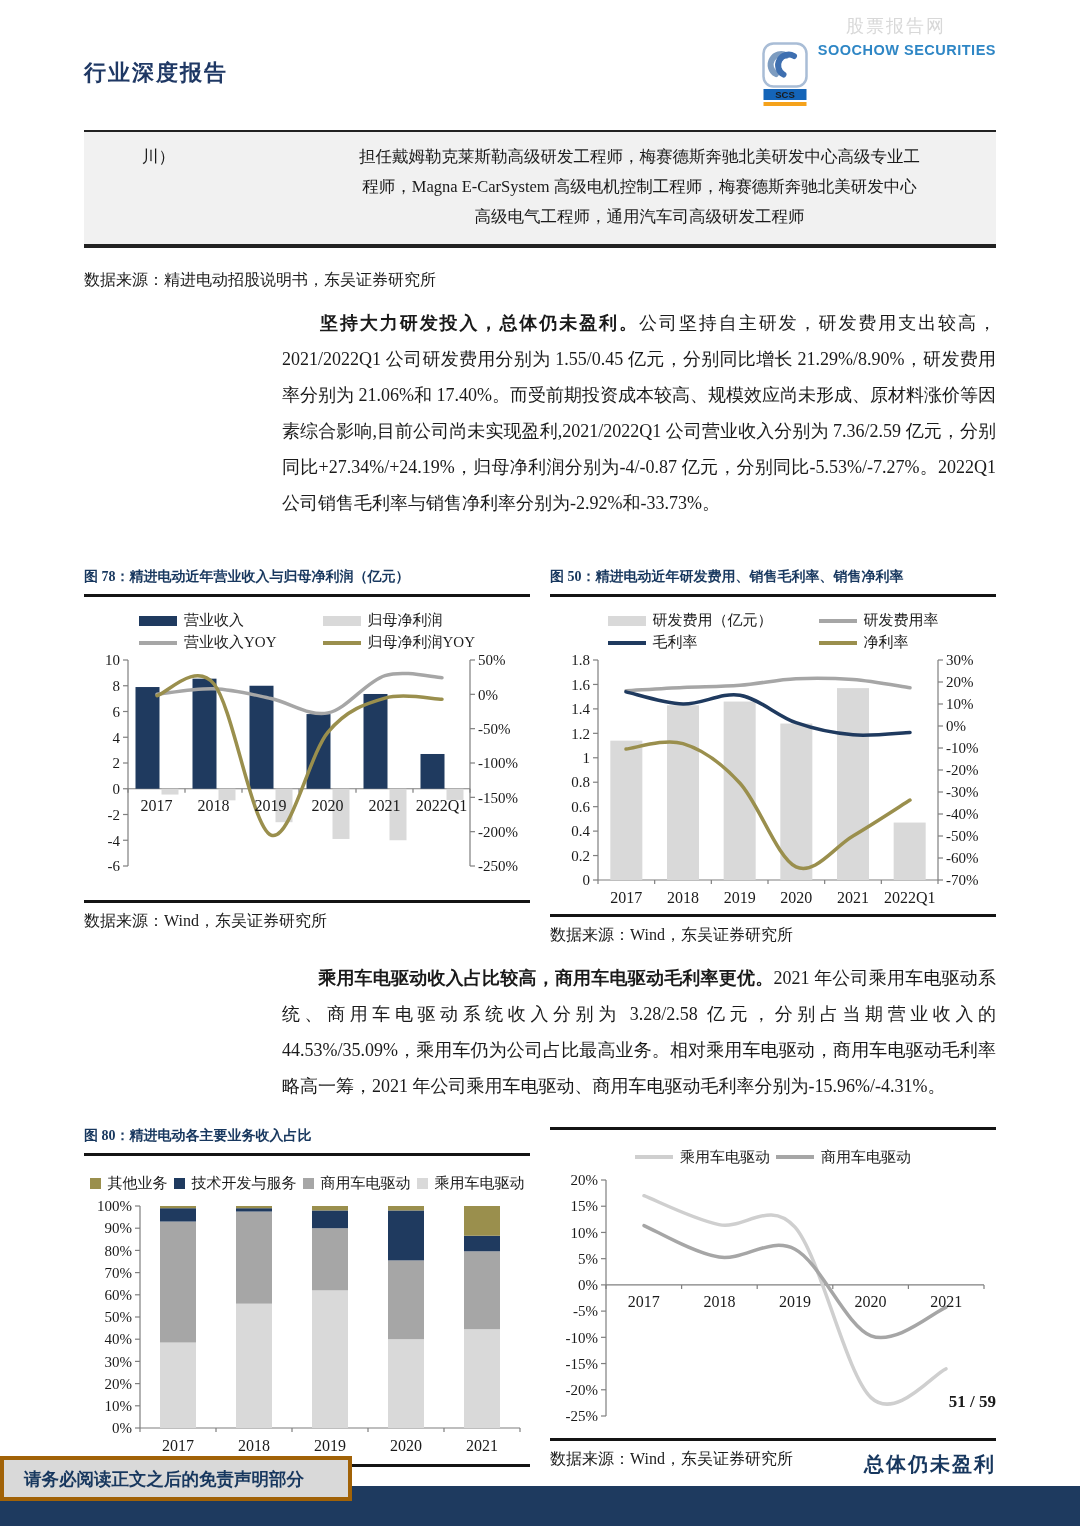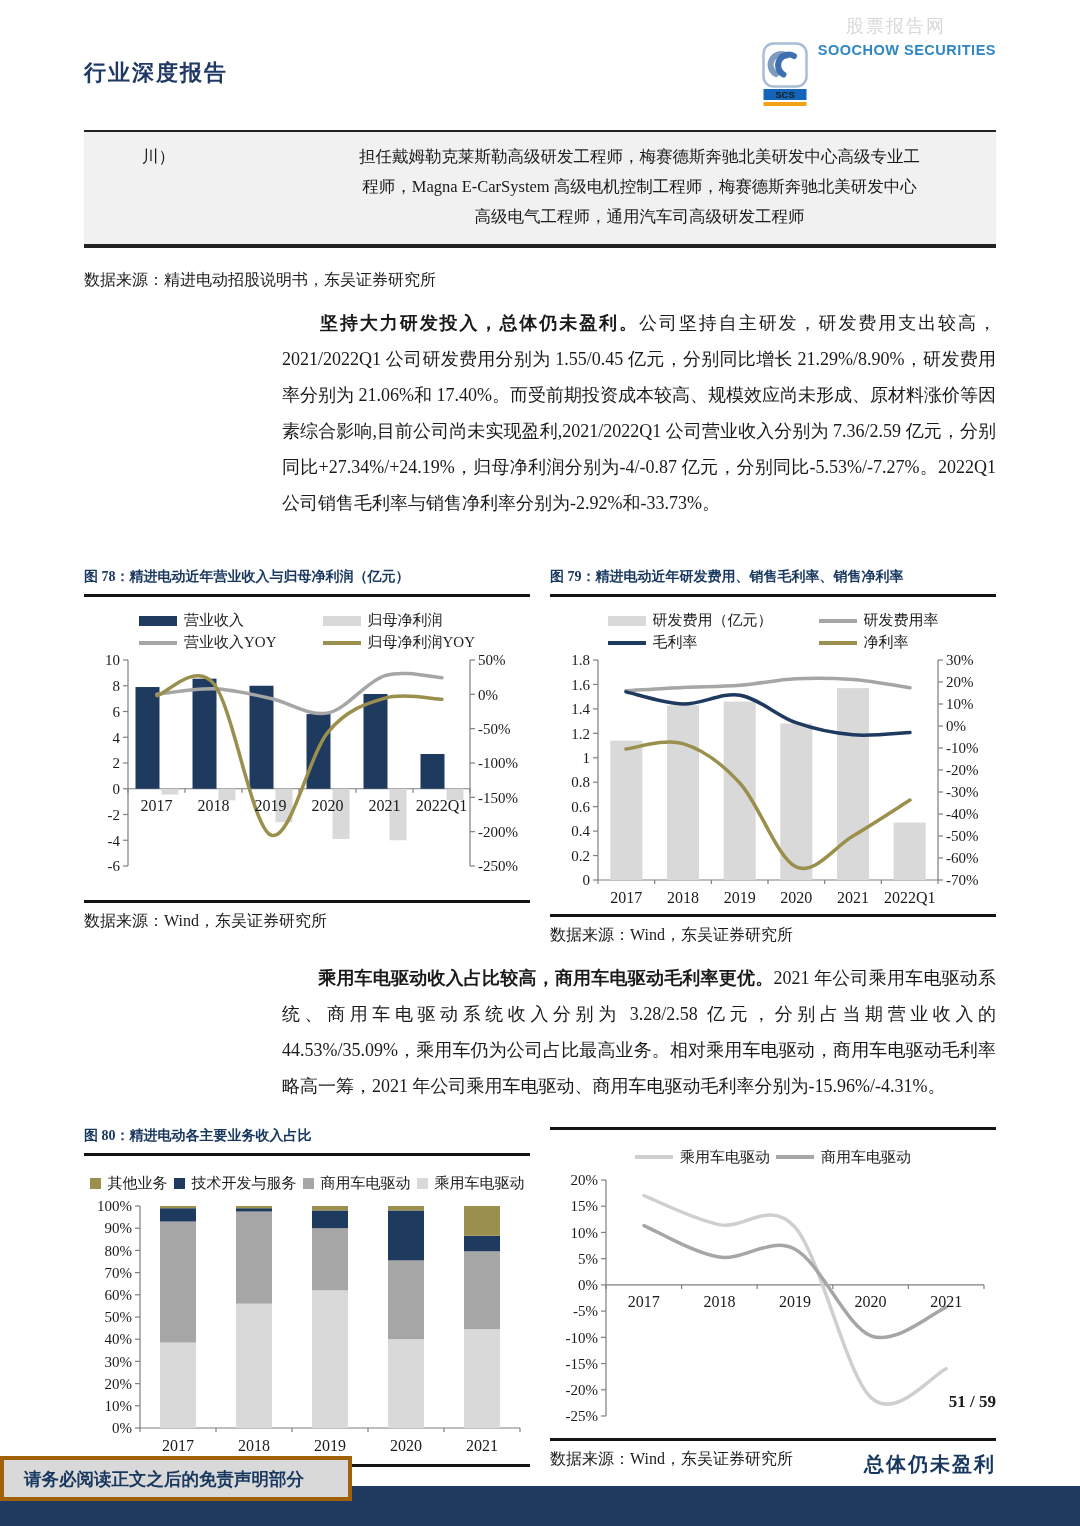--- a/index.html
+++ b/index.html
@@ -176,21 +176,21 @@
             <text x="186.5" y="151.75" text-anchor="middle" dy="0.35em" font-size="16">2019</text>
             <text x="243.5" y="151.75" text-anchor="middle" dy="0.35em" font-size="16">2020</text>
             <text x="300.5" y="151.75" text-anchor="middle" dy="0.35em" font-size="16">2021</text>
             <text x="357.5" y="151.75" text-anchor="middle" dy="0.35em" font-size="16">2022Q1</text>
           </svg>
         <div class="fig-rule-b"></div>
         <div class="fig-source">数据来源：Wind，东吴证券研究所</div>
       </div>
       <div class="fig-col">
         <div class="fig-title">
-            <span>图 79：精进电动近年研发费用、销售毛利率、销售净利率</span>
+            <span>图 50：精进电动近年研发费用、销售毛利率、销售净利率</span>
           </div>
         <div class="fig-rule"></div>
         <div class="fig-legend lg-grid" id="legend-1">
             <span class="lg-item">
               <span class="sw sw-bar" style="background: rgb(217, 217, 217);"></span>
               <span>研发费用（亿元）</span>
             </span>
             <span class="lg-item">
               <span class="sw sw-line" style="background: rgb(166, 166, 166);"></span>
               <span>研发费用率</span>

